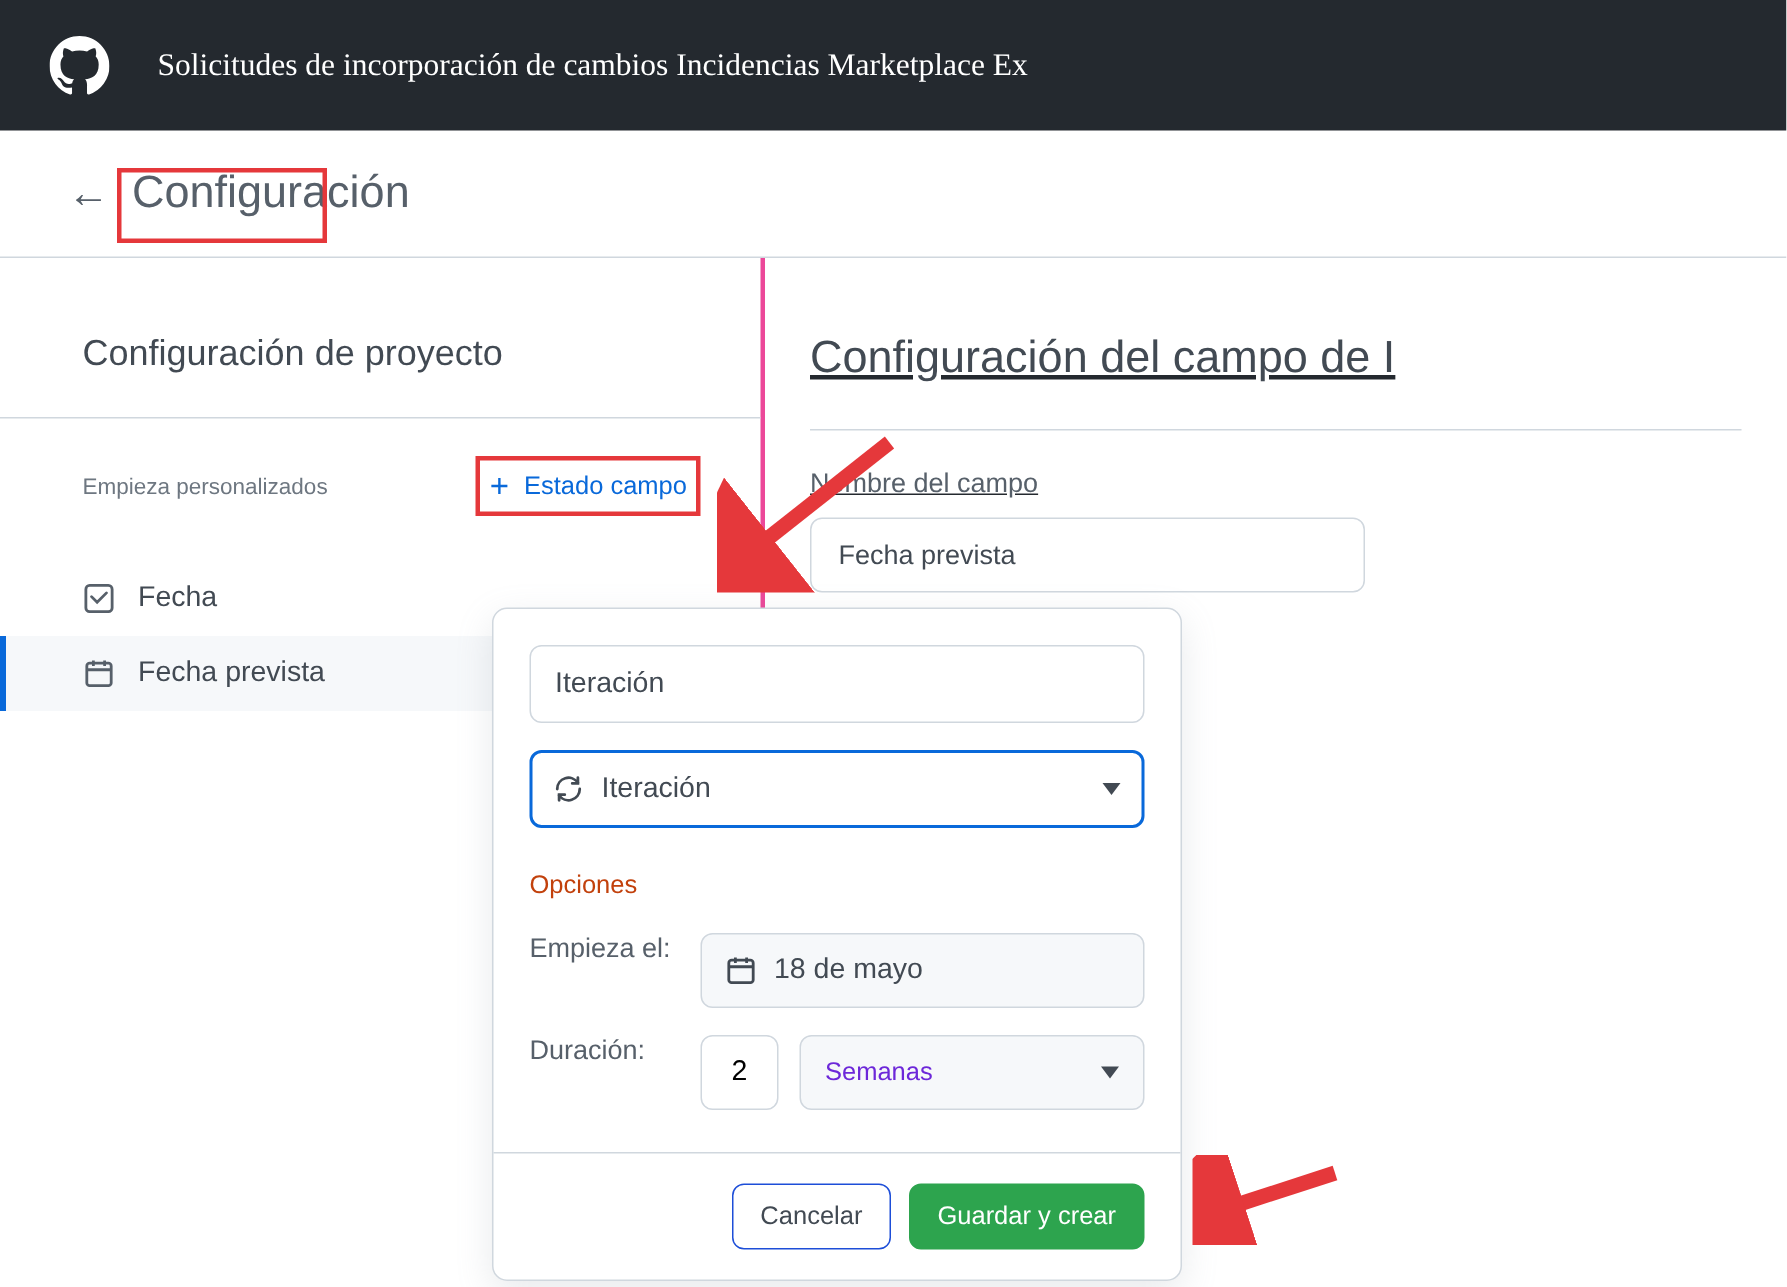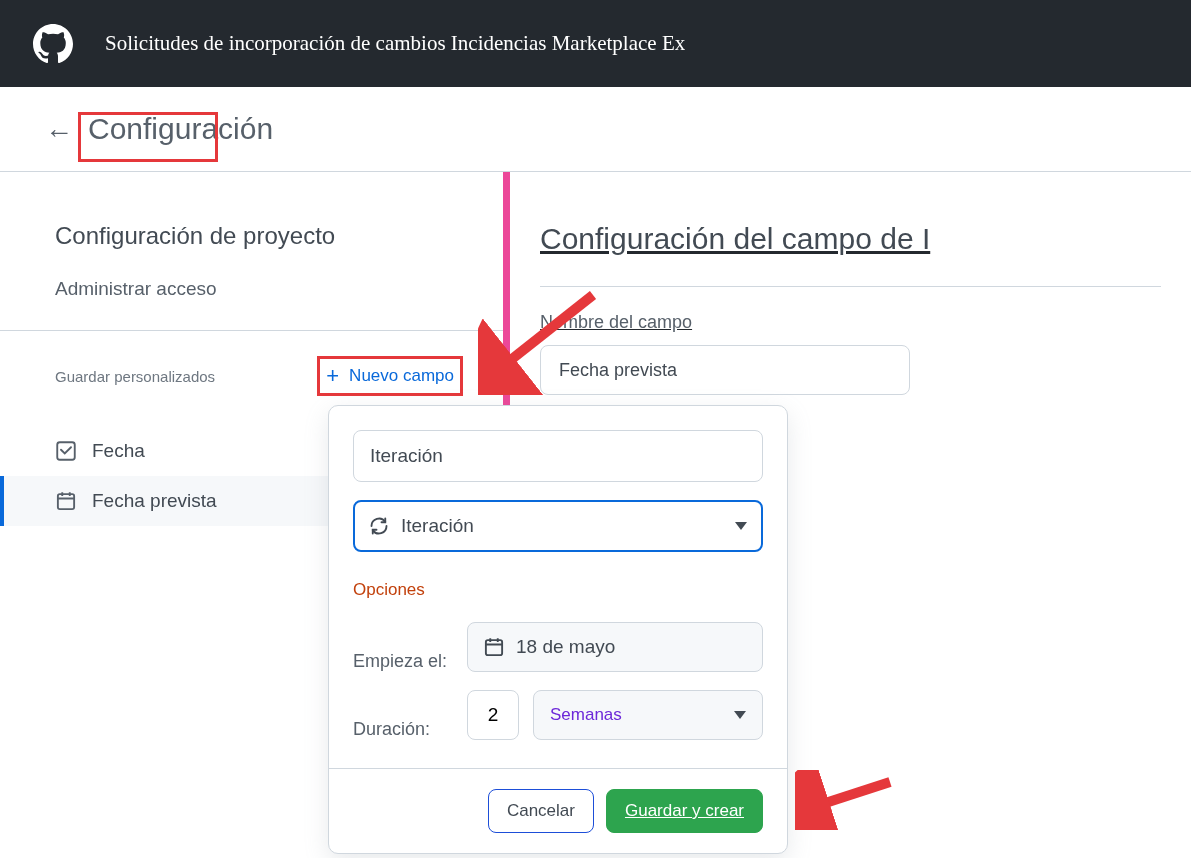--- a/index.html
+++ b/index.html
@@ -15,21 +15,21 @@
     .nav-links { color: #fff; font-size: 21px; white-space: nowrap; margin-left: 10px; font-family: Liberation Serif, serif; }
     
     
     .page-header { padding: 25px 45px; display: flex; align-items: center; gap: 15px; border-bottom: 1px solid #d0d7de; position: relative; }
     .back-arrow { font-size: 28px; color: #57606a; cursor: pointer; }
     .page-title { font-size: 30px; font-weight: 400; color: #57606a; }
     .highlight-box-1 { position: absolute; left: 78px; top: 112px; width: 140px; height: 50px; border: 3px solid #e5383b; pointer-events: none; z-index: 5; }
     
     
     .main { display: flex; }
-    .sidebar { width: 510px; padding: 50px 30px 30px 55px; border-right: 7px solid #ec4899; min-height: 670px; }
+    .sidebar { width: 510px; padding: 50px 30px 30px 55px; border-right: 3px solid #ec4899; min-height: 670px; }
     .content { flex: 1; padding: 50px 30px 30px 30px; text-decoration: underline; }
     
     .sidebar-heading { font-size: 24px; font-weight: 400; color: #424a53; margin-bottom: 28px; }
     .sidebar-link { font-size: 19px; color: #57606a; margin-bottom: 30px; cursor: pointer; }
     .sidebar-divider { border-top: 1px solid #d0d7de; margin: 0 -30px 25px -55px; }
     
     .fields-header { display: flex; justify-content: space-between; align-items: center; margin-bottom: 30px; padding-right: 10px; }
     .fields-label { font-size: 15px; color: #6e7781; }
     .new-field-btn { display: flex; align-items: center; gap: 10px; color: #0969da; font-size: 17px; cursor: pointer; padding: 6px 12px; }
     .new-field-btn .plus { font-size: 22px; font-weight: 300; }
@@ -46,29 +46,29 @@
     .type-section { margin-top: 40px; }
     .type-label { font-size: 22px; color: #424a53; margin-bottom: 15px; }
     .type-chip { display: inline-flex; align-items: center; gap: 8px; border: 1px solid #d0d7de; border-radius: 8px; padding: 10px 16px; font-size: 18px; color: #6e7781; }
     
     
     .modal { position: absolute; left: 328px; top: 405px; width: 460px; background: #fff; border: 1px solid #d0d7de; border-radius: 10px; box-shadow: 0 8px 24px rgba(140,149,159,0.2); padding: 24px; z-index: 10; }
     .modal-input { width: 100%; height: 52px; border: 1px solid #d0d7de; border-radius: 8px; padding: 0 16px; font-size: 19px; color: #424a53; outline: none; margin-bottom: 18px; }
     .modal-select { width: 100%; height: 52px; border: 2px solid #0969da; border-radius: 8px; padding: 0 14px; font-size: 19px; color: #424a53; display: flex; align-items: center; justify-content: space-between; cursor: pointer; margin-bottom: 28px; }
     .modal-select-left { display: flex; align-items: center; gap: 12px; }
     .options-label { font-size: 17px; color: #c2410c; margin-bottom: 22px; }
-    .option-row { display: flex; align-items: flex-end; gap: 14px; margin-bottom: 18px; }
+    .option-row { display: flex; align-items: flex-start; gap: 14px; margin-bottom: 18px; }
     .option-label { font-size: 18px; color: #57606a; width: 100px; }
     .date-btn { flex: 1; height: 50px; border: 1px solid #d0d7de; background: #f6f8fa; border-radius: 8px; display: flex; align-items: center; gap: 12px; padding: 0 16px; font-size: 19px; color: #424a53; cursor: pointer; }
     .num-input { width: 52px; height: 50px; border: 1px solid #d0d7de; border-radius: 8px; text-align: center; font-size: 19px; outline: none; }
     .unit-select { flex: 1; height: 50px; border: 1px solid #d0d7de; background: #f6f8fa; border-radius: 8px; display: flex; align-items: center; justify-content: space-between; padding: 0 16px; font-size: 17px; color: #6d28d9; cursor: pointer; }
     .modal-footer { border-top: 1px solid #d0d7de; margin: 28px -24px -24px -24px; padding: 20px 24px; display: flex; justify-content: flex-end; gap: 12px; }
     .btn { height: 44px; border-radius: 8px; padding: 0 18px; font-size: 17px; cursor: pointer; border: 1px solid #1d4ed8; }
     .btn-cancel { background: #fff; color: #424a53; }
-    .btn-primary { background: #2da44e; color: #fff; border-color: #2da44e; text-decoration: underline; }
+    .btn-primary { background: #2da44e; color: #fff; border-color: #2da44e; }
     
     
     .arrow-svg { position: absolute; z-index: 20; pointer-events: none; }
     .caret-down { width: 0; height: 0; border-left: 6px solid transparent; border-right: 6px solid transparent; border-top: 8px solid #424a53; }
   </style>
 </head>
 <body>
 
 <div class="header">
   <div class="logo">
@@ -80,27 +80,26 @@
 </div>
 
 <div class="page-header">
   <span class="back-arrow">←</span>
   <span class="page-title">Configuración</span>
 </div>
 
 <div class="main">
   <div class="sidebar">
     <div class="sidebar-heading">Configuración de proyecto</div>
-    <div class="sidebar-link">Administrar acceso</div>
     <div class="sidebar-divider"></div>
     <div class="fields-header">
-      <span class="fields-label">Guardar personalizados</span>
+      <span class="fields-label">Empieza personalizados</span>
       <div class="new-field-btn highlight-box-2">
         <span class="plus">+</span>
-        <span>Nuevo campo</span>
+        <span>Estado campo</span>
       </div>
     </div>
     <div class="field-item">
       <span class="field-icon">
         <svg width="20" height="20" viewBox="0 0 16 16" fill="none" stroke="#57606a" stroke-width="1.5">
             <rect x="1" y="1" width="14" height="14" rx="2"></rect>
             <path d="M4 7l3 3 5-5" stroke-linecap="round"></path>
           </svg>
       </span>
       <span>Fecha</span>

